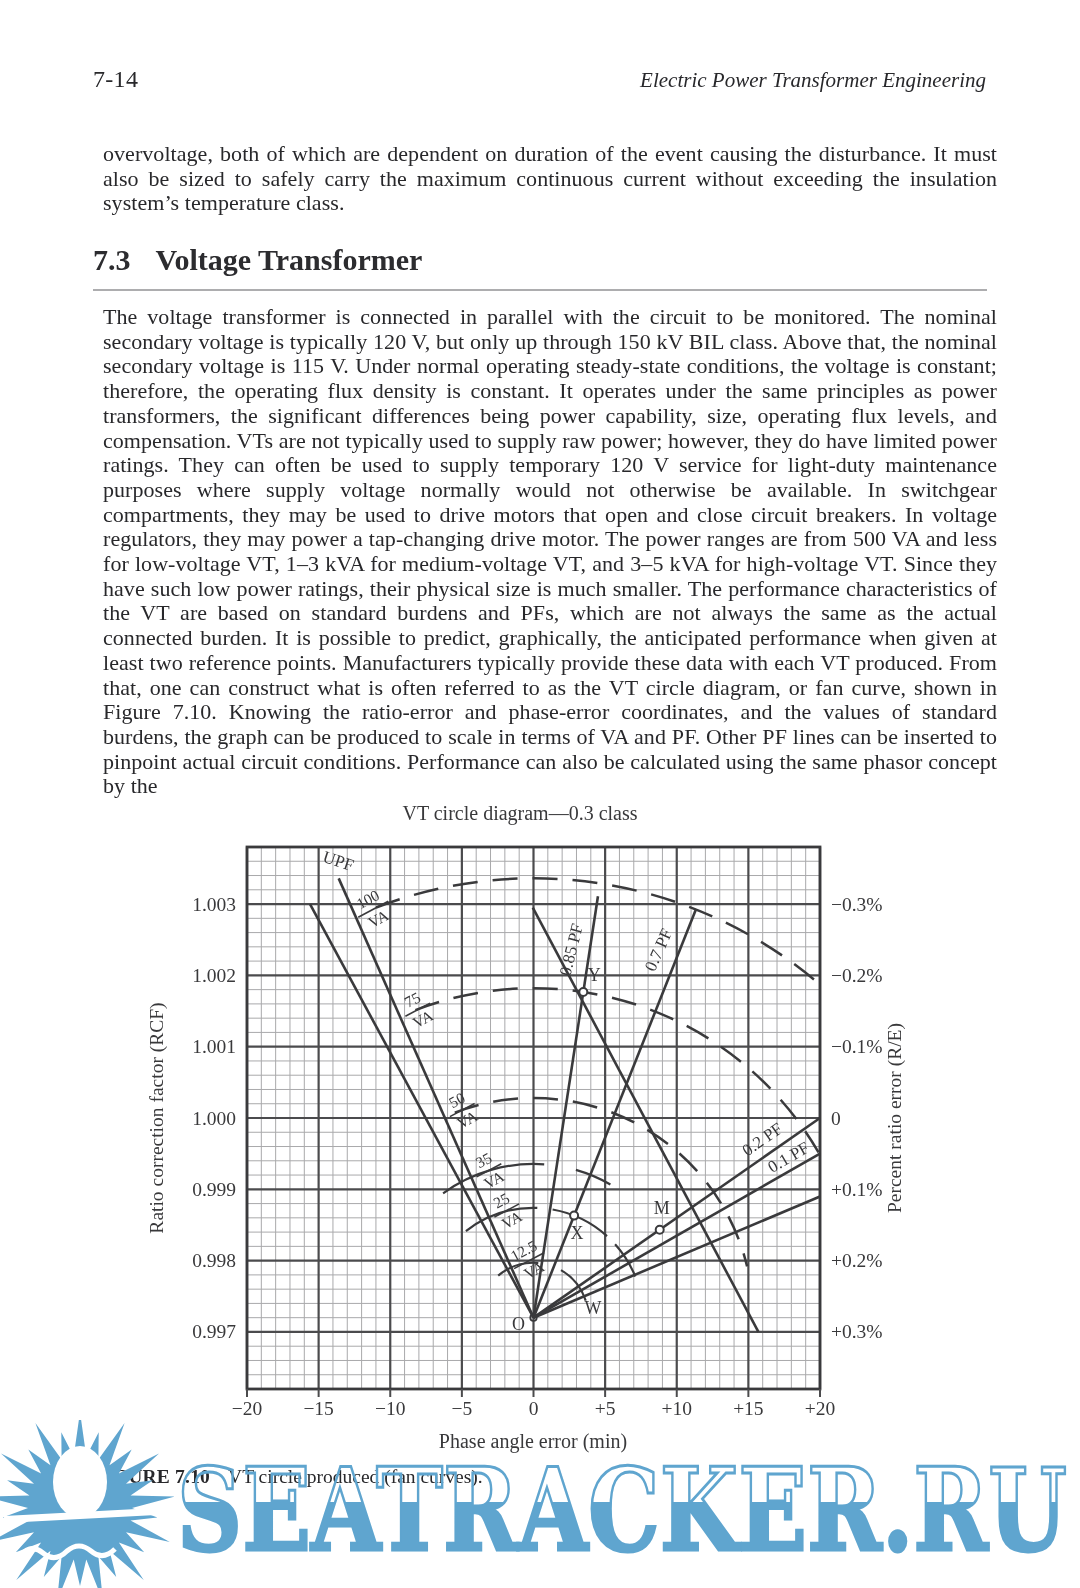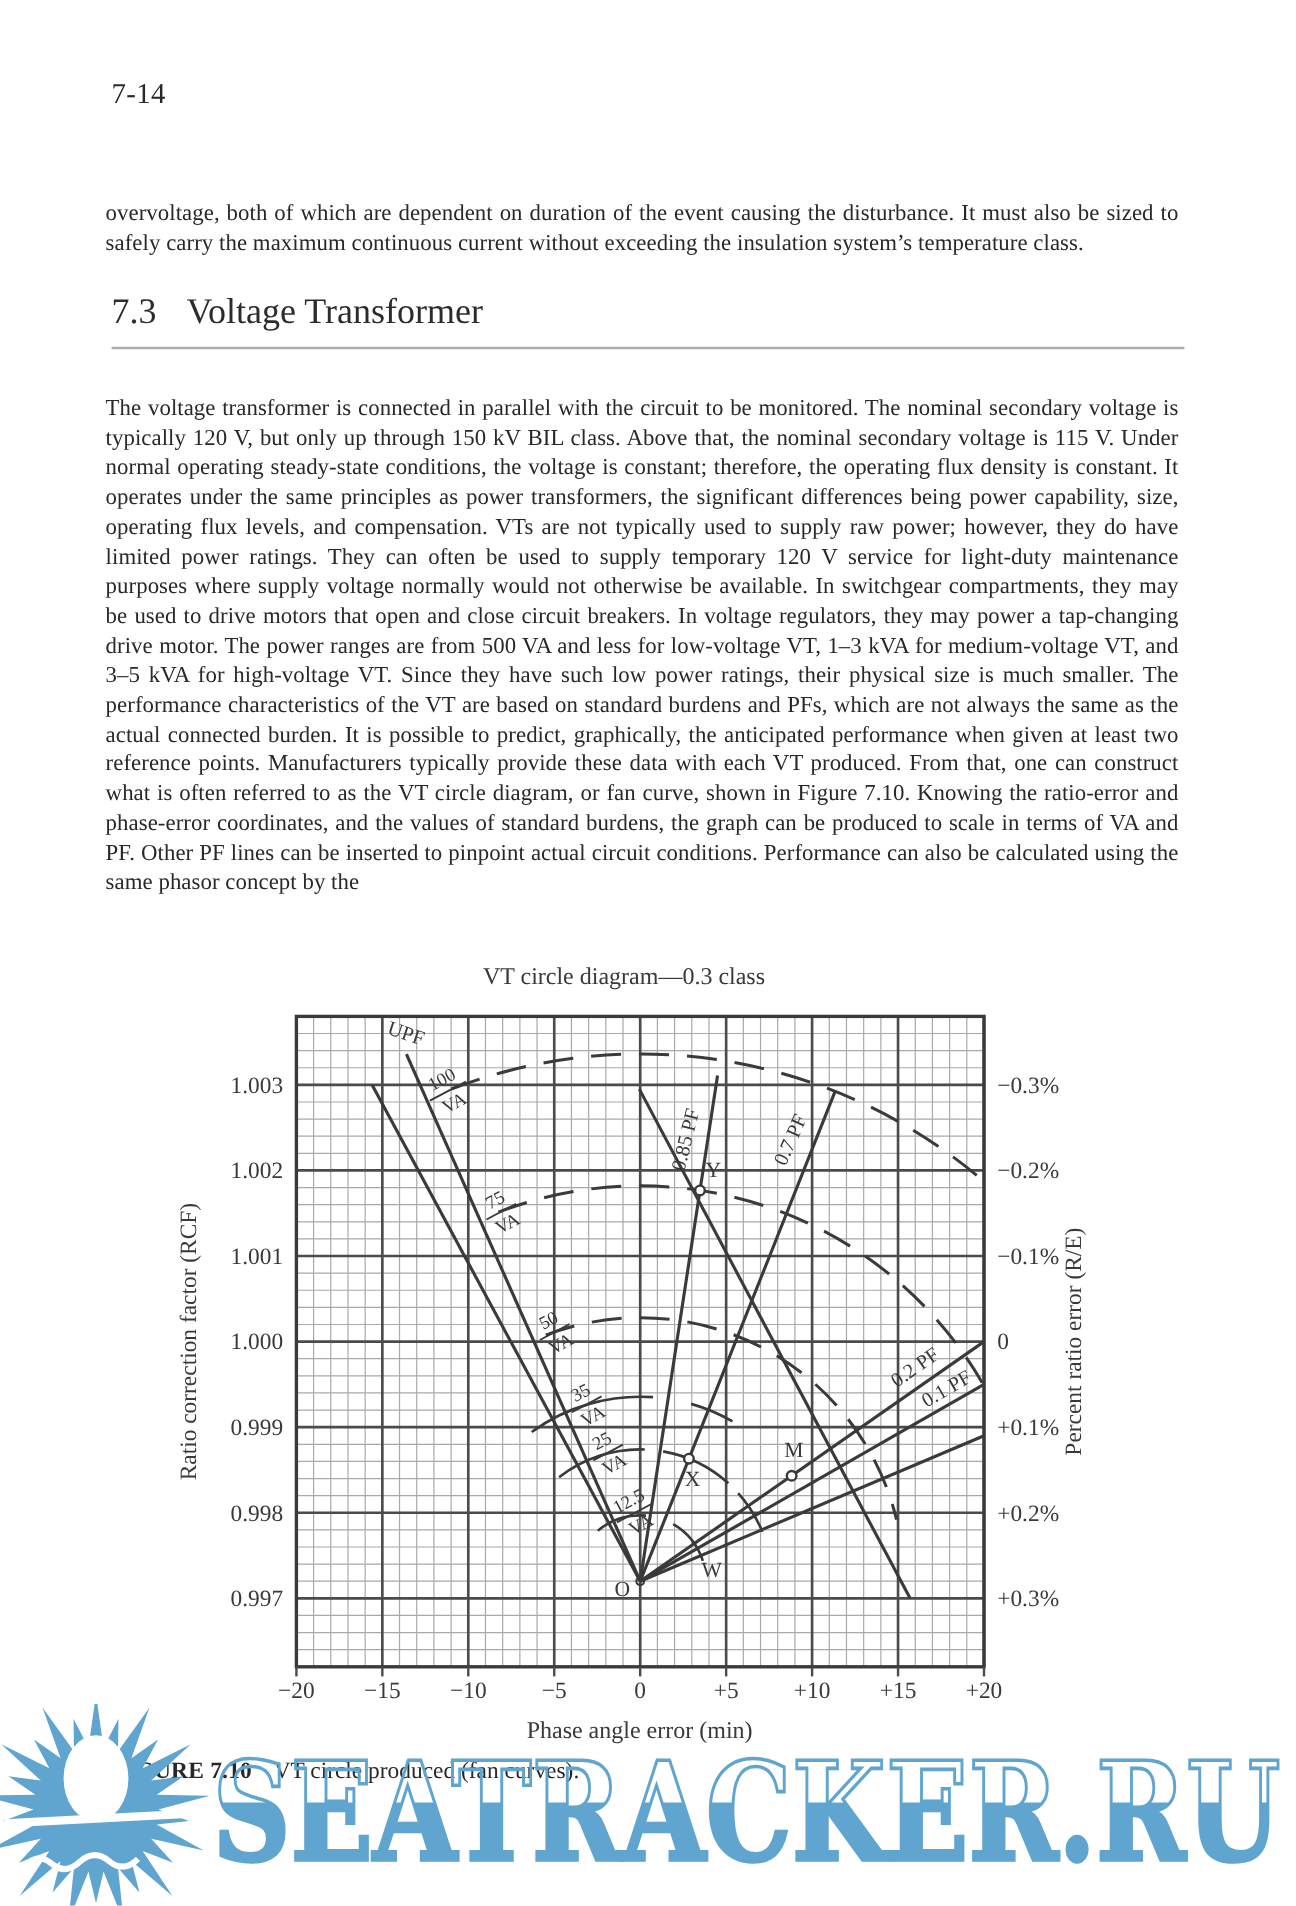--- a/index.html
+++ b/index.html
@@ -2,41 +2,42 @@
 <html><head>
 <meta charset="utf-8">
 <style>
   html,body{margin:0;padding:0;}
   body{width:1080px;height:1588px;position:relative;background:#ffffff;overflow:hidden;
        font-family:"Liberation Serif",serif;color:#28282b;}
   .abs{position:absolute;}
   .pg-header{left:93px;top:66px;width:893px;display:flex;justify-content:space-between;align-items:baseline;}
   .pg-num{font-size:24px;letter-spacing:.3px;}
   .run-title{font-size:21px;font-style:italic;}
-  .para{left:88px;width:894px;font-size:19px;line-height:24.7px;text-align:justify;letter-spacing:.05px;margin-top:24px;}
+  .para{left:103px;width:894px;font-size:22px;line-height:24.7px;text-align:justify;letter-spacing:.05px;}
   #intro-para{top:142px;}
   #body-para{top:305px;}
-  .sec-head{left:93px;top:243px;font-size:30px;font-weight:normal;color:#2c2c2f;}
+  .sec-head{left:93px;top:243px;font-size:30px;font-weight:bold;color:#2c2c2f;}
   .sec-head .sp{display:inline-block;width:18px;}
   .sec-rule{left:93px;top:289px;width:894px;height:2px;background:#adadaf;}
   #chart-svg{left:0;top:795px;}
   svg text{font-family:"Liberation Serif",serif;fill:#39393b;}
   .fig-caption{left:93px;top:1466px;font-size:19.5px;z-index:4;white-space:nowrap;}
   .fig-caption b{margin-right:18px;letter-spacing:.2px;}
   #wm-svg{left:175px;top:1446px;z-index:6;}
   #sun-svg{left:-10px;top:1420px;z-index:6;}
   .wm-stroke{fill:none;stroke:#5fa5cf;stroke-width:3px;}
   .wm-fill{fill:#5fa5cf;}
   .wm-text{font-family:"DejaVu Serif","Liberation Serif",serif;font-weight:bold;font-size:114px;}
 </style>
 </head>
 <body>
 
 <div class="abs pg-header">
   <span class="pg-num">7-14</span>
+  <span class="run-title">Electric Power Transformer Engineering</span>
 </div>
 
 <div class="abs para" id="intro-para">overvoltage, both of which are dependent on duration of the event causing the disturbance. It must also be sized to safely carry the maximum continuous current without exceeding the insulation system’s temperature class.</div>
 
 <div class="abs sec-head">
   <span>7.3</span><span class="sp"></span>
   <span>Voltage Transformer</span>
 </div>
 <div class="abs sec-rule"></div>
 

